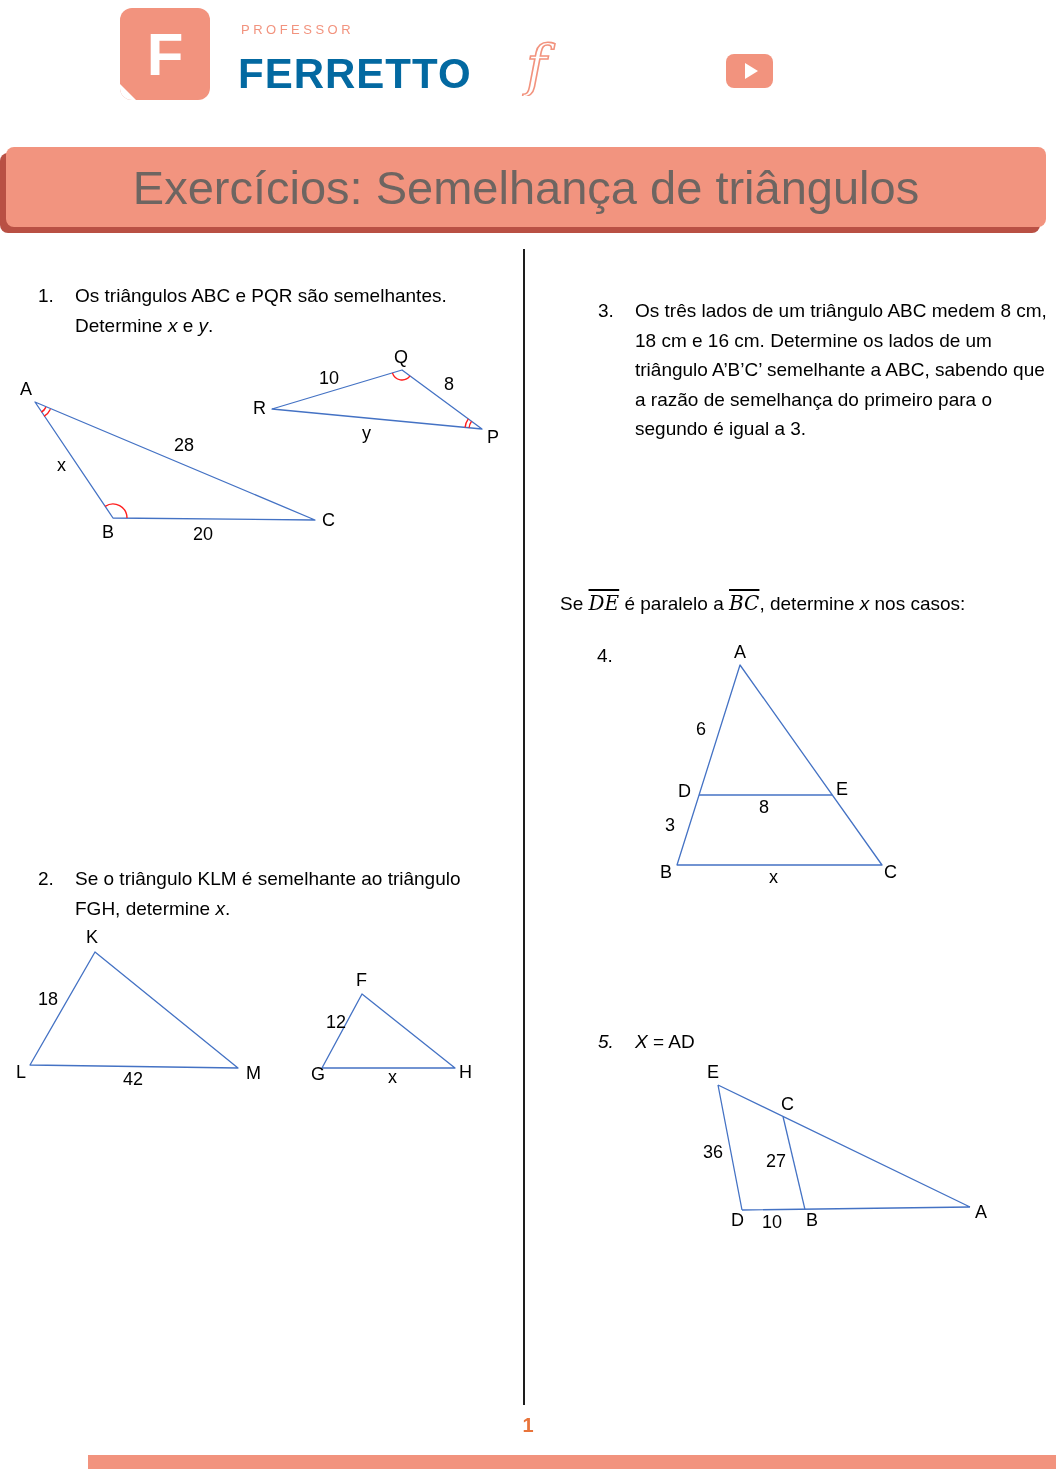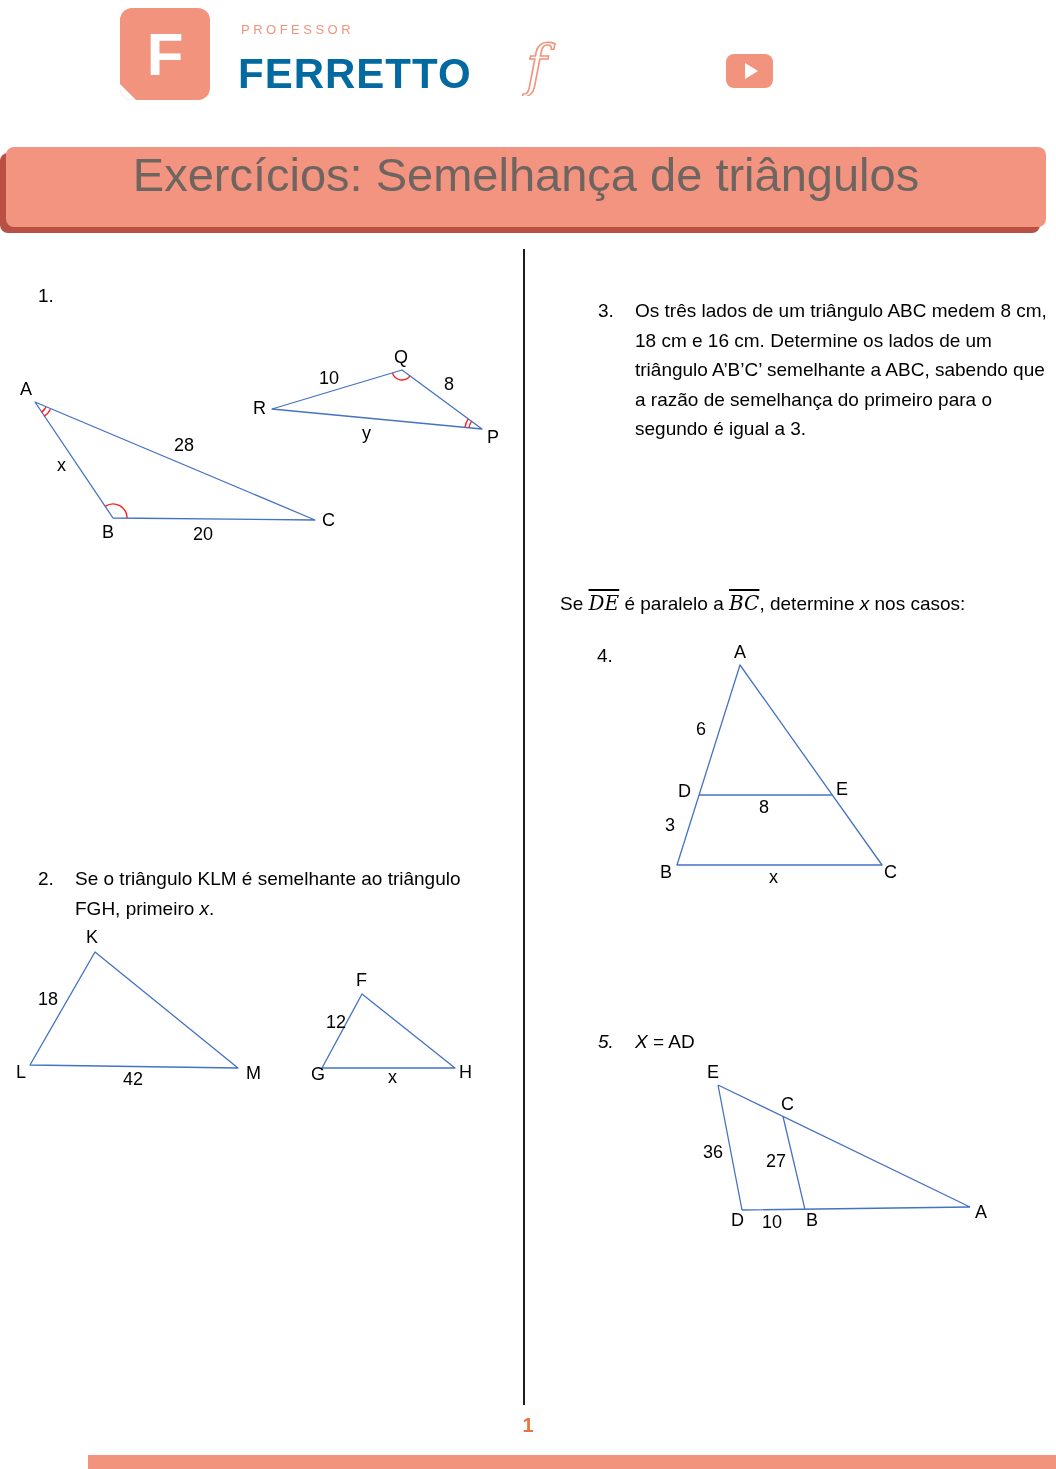--- a/index.html
+++ b/index.html
@@ -17,21 +17,21 @@
   .brand-top { left:241px; top:22px; font-size:13px; font-weight:normal; letter-spacing:3.5px; color:#F2937E; }
   .brand-name { left:238px; top:50px; font-size:42px; font-weight:bold; letter-spacing:1px; color:#0369a1; }
   .fb-icon { left:518px; top:38px; }
   .yt-icon { left:726px; top:54px; width:47px; height:34px; background:#F2937E; border-radius:8px;
              display:flex; align-items:center; justify-content:center; }
   .yt-play { width:0; height:0; border-left:13px solid #fff;
              border-top:8px solid transparent; border-bottom:8px solid transparent; margin-left:3px; }
 
   
   .banner { left:6px; top:147px; width:1040px; height:80px; background:#F2947F; border-radius:8px;
-            box-shadow:-6px 6px 0 #B95044; display:flex; align-items:flex-start; justify-content:center; }
+            box-shadow:-6px 6px 0 #B95044; display:flex; align-items:center; justify-content:center; }
   .banner-title { font-size:47px; color:#6E6561; }
 
   
   .divider { left:523px; top:249px; width:2px; height:1156px; background:#1d1d1d; }
   .pagenum { left:0; top:1414px; width:1056px; text-align:center; color:#E8743B; font-size:20px; font-weight:bold; }
   .bottombar { left:88px; top:1455px; width:968px; height:14px; background:#F2937E; }
 
   
   .ex { display:flex; font-size:19px; line-height:29.5px; }
   .ex-num { width:37px; flex-shrink:0; }
@@ -62,20 +62,24 @@
   </div>
 
   <div class="abs banner">
     <span class="banner-title">Exercícios: Semelhança de triângulos</span>
   </div>
 
   <div class="abs divider"></div>
 
   <div class="abs ex" style="left:38px; top:281px; width:488px;">
     <span class="ex-num">1.</span>
+    <div>
+      <span>Os triângulos ABC e PQR são semelhantes.</span><br>
+      <span>Determine </span><i>x</i><span> e </span><i>y</i><span>.</span>
+    </div>
   </div>
 
   <svg class="abs diagram" style="left:10px; top:345px;" width="500" height="212" viewBox="0 0 500 212">
 
     <path class="tline" d="M25 57 L103 173 L305 175 Z"></path>
     <path class="arc" d="M35.9 62.1 A12 12 0 0 1 31.4 67.2"></path>
     <path class="arc" d="M40.4 64.2 A17 17 0 0 1 34 71.4"></path>
     <path class="arc" d="M95.2 161.4 A14 14 0 0 1 117 173.1"></path>
     <text x="10" y="50">A</text>
     <text x="92" y="193">B</text>
@@ -93,21 +97,21 @@
     <text x="477" y="98">P</text>
     <text x="309" y="39">10</text>
     <text x="434" y="45">8</text>
     <text x="352" y="94">y</text>
   </svg>
 
   <div class="abs ex" style="left:38px; top:864px; width:488px;">
     <span class="ex-num">2.</span>
     <div>
       <span>Se o triângulo KLM é semelhante ao triângulo</span><br>
-      <span>FGH, primeiro </span><i>x</i><span>.</span>
+      <span>FGH, determine </span><i>x</i><span>.</span>
     </div>
   </div>
 
   <svg class="abs diagram" style="left:10px; top:925px;" width="480" height="175" viewBox="0 0 480 175">
 
     <path class="tline" d="M85 27 L20 140 L228 143 Z"></path>
     <text x="76" y="18">K</text>
     <text x="6" y="153">L</text>
     <text x="236" y="154">M</text>
     <text x="28" y="80">18</text>

